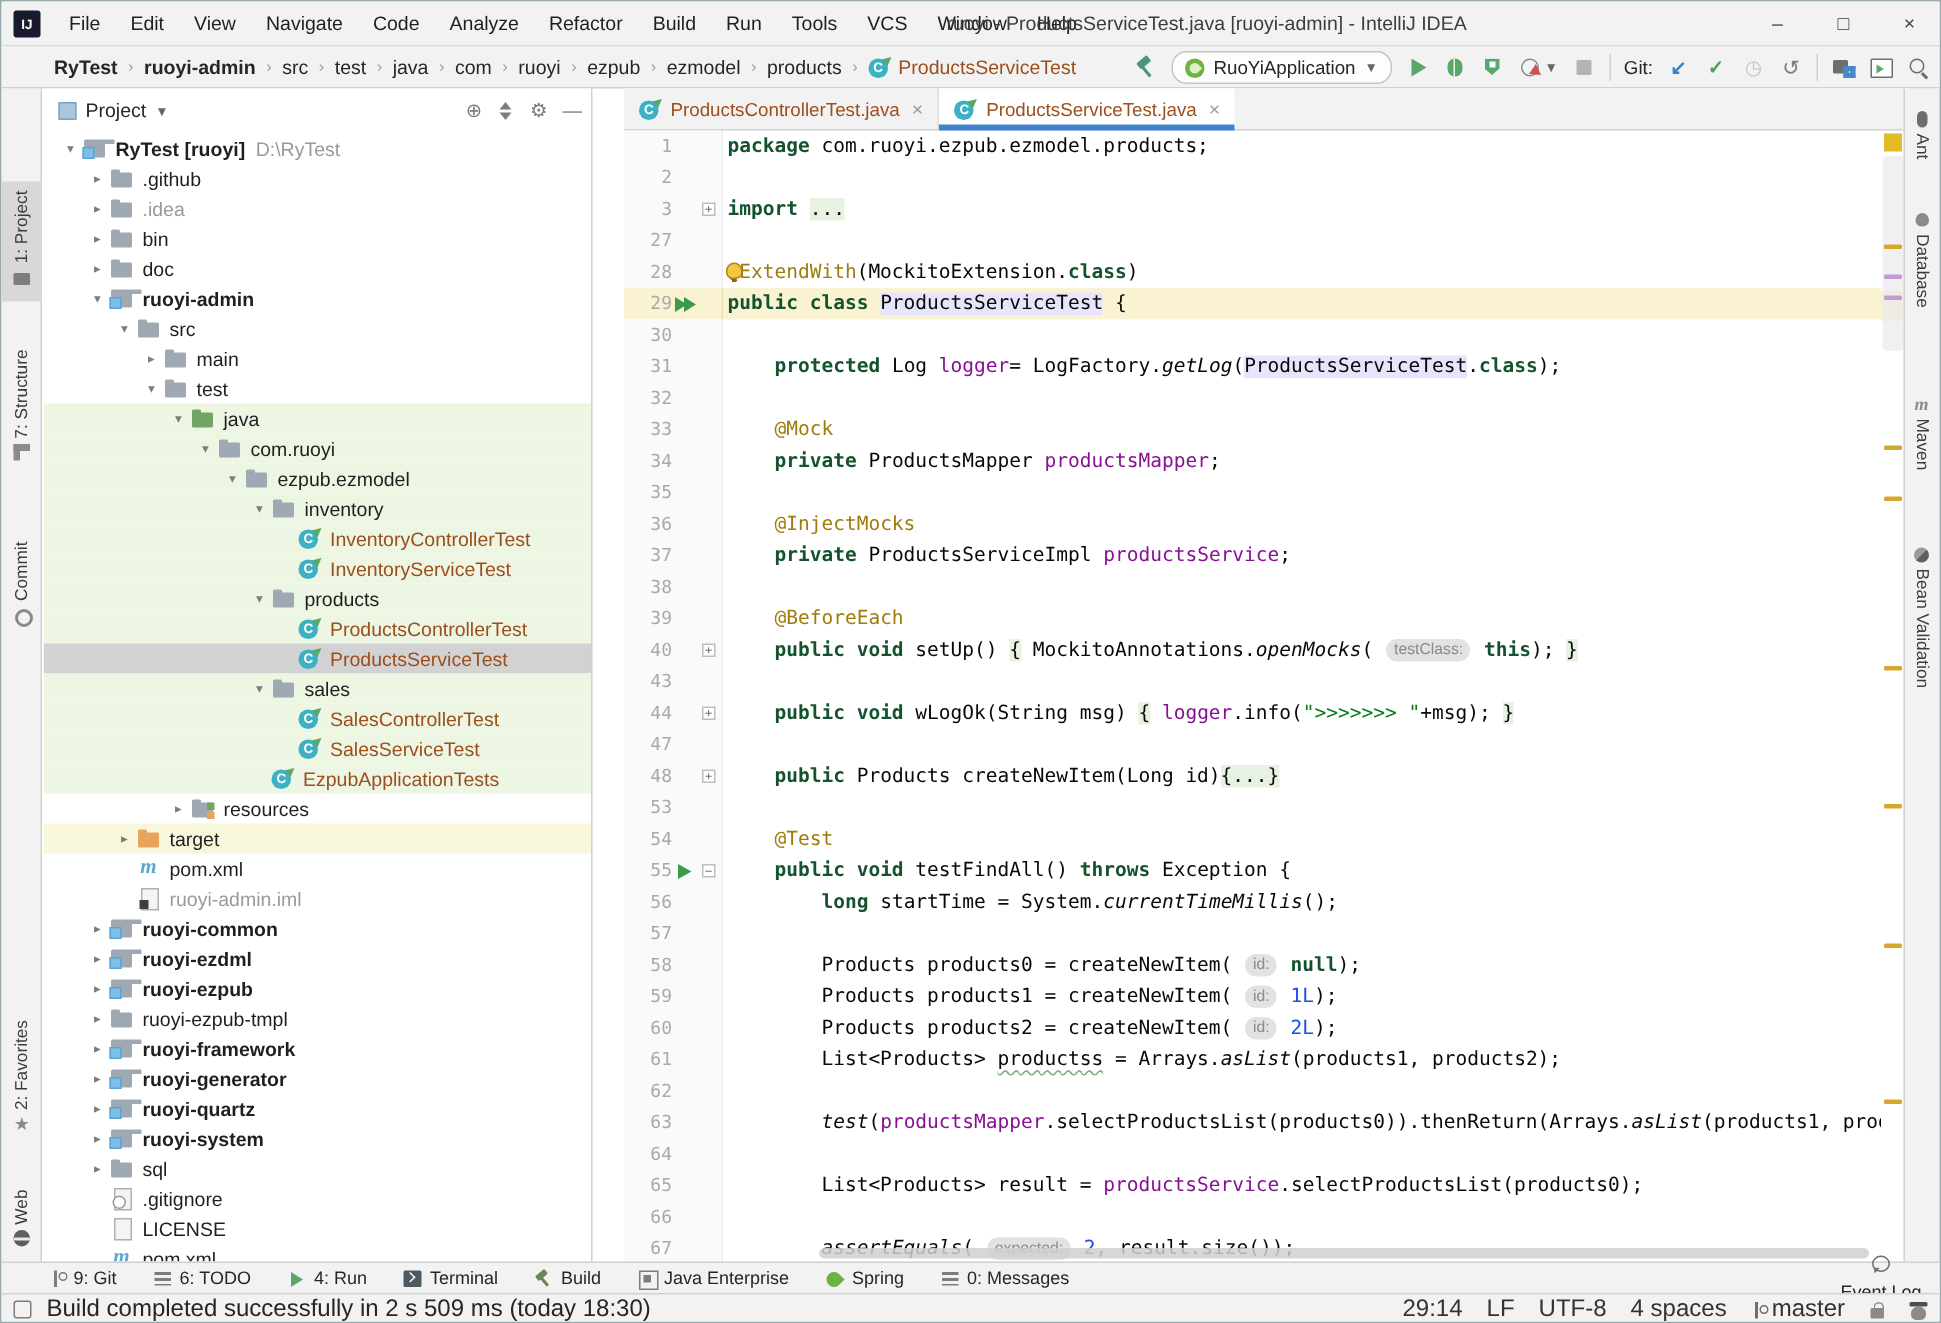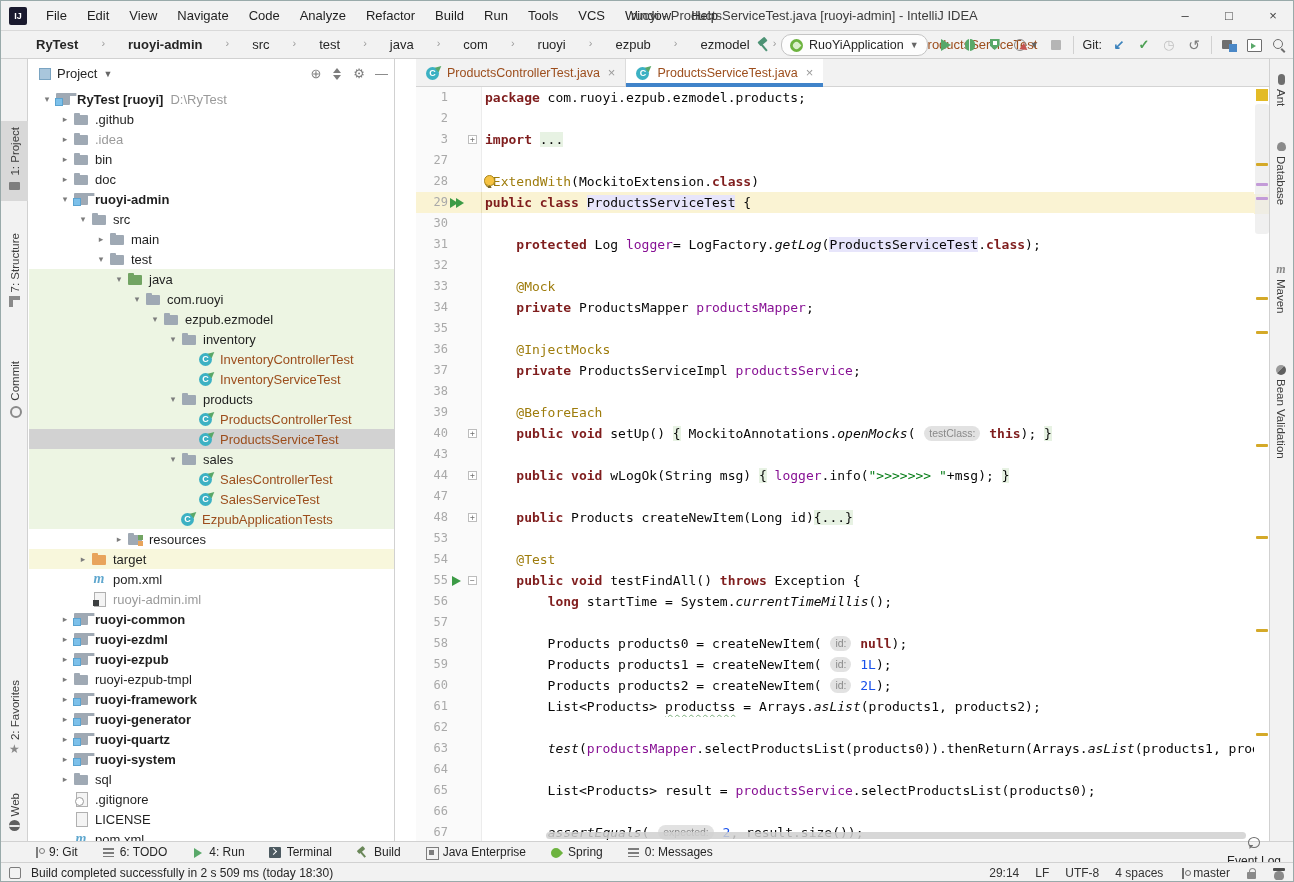--- a/index.html
+++ b/index.html
@@ -13,21 +13,21 @@
   .app-logo { width:18px; height:18px; margin:0 10px 0 8px; background:#1a1a2e;
     color:#fff; font:bold 9px/18px "Liberation Sans",sans-serif; text-align:center; border-radius:2px; }
   .menus { display:flex; gap:2px; }
   .menu-item { padding:0 9px; font-size:13px; line-height:28px; color:#1f1f1f; cursor:default; }
   .win-title { position:absolute; left:630px; top:0; line-height:30px; font-size:13px; color:#3c3c3c; white-space:nowrap; }
   .win-controls { position:absolute; right:0; top:0; display:flex; }
   .win-btn { width:44px; height:30px; text-align:center; line-height:30px; font-size:13px; color:#444; }
   
   .toolbar { position:absolute; left:0; top:30px; width:1294px; height:28px; background:#f2f2f2;
     border-bottom:1px solid #d1d1d1; display:flex; align-items:center; }
-  .crumbs { display:flex; align-items:flex-start; margin-left:35px; font-size:13px; white-space:nowrap;gap:16px; }
+  .crumbs { display:flex; align-items:center; margin-left:35px; font-size:13px; white-space:nowrap; }
   .crumb { color:#262626; }
   .crumb.bold { font-weight:bold; }
   .crumb-sep { color:#9b9b9b; margin:0 7px; font-size:11px; }
   .crumb-current { color:#9c4e1d; display:flex; align-items:center; gap:5px; }
   .tb-right { position:absolute; right:8px; top:0; height:28px; display:flex; align-items:center; gap:9px; }
   .runpill { display:flex; align-items:center; gap:6px; border:1px solid #c4c4c4; border-radius:10px;
     background:#fdfdfd; height:22px; padding:0 8px; font-size:12.5px; color:#262626; }
   .carat { font-size:9px; color:#666; }
   .tb-divider { width:1px; height:18px; background:#d1d1d1; }
   .git-label { font-size:12.5px; color:#262626; }
@@ -132,21 +132,21 @@
   .crow.caret .gut { background:transparent; border-right-color:#e8dfb8; }
   .gut .num { width:32px; text-align:right; font:12px/21px "DejaVu Sans Mono",monospace; color:#a9a9a9; }
   .gut .gicon { width:18px; position:relative; height:21px; }
   .gut .gfold { width:14px; position:relative; height:21px; }
   .g-run1::before { content:''; position:absolute; left:4px; top:5.5px; border-left:9px solid #3c9b46; border-top:5px solid transparent; border-bottom:5px solid transparent; }
   .g-run2::before { content:''; position:absolute; left:2px; top:5.5px; border-left:8px solid #3c9b46; border-top:5px solid transparent; border-bottom:5px solid transparent; }
   .g-run2::after { content:''; position:absolute; left:8px; top:5.5px; border-left:8px solid #3c9b46; border-top:5px solid transparent; border-bottom:5px solid transparent; }
   .foldbox { position:absolute; left:2px; top:6px; width:9px; height:9px; border:1px solid #bdbdbd; background:#fff;
     font:8px/7px "DejaVu Sans Mono",monospace; color:#707070; text-align:center; }
   .codeline { position:relative; flex:1; font:13px/21px "DejaVu Sans Mono",monospace; white-space:pre; padding-left:3px; color:#080808; overflow:hidden; }
-  .tk-kw { color:#7f1d1d; font-weight:bold; }
+  .tk-kw { color:#14532d; font-weight:bold; }
   .tk-pl { color:#080808; }
   .tk-ann { color:#9e7c0c; }
   .tk-str { color:#067d17; }
   .tk-num { color:#1750eb; }
   .tk-fld { color:#871094; }
   .tk-it { color:#080808; font-style:italic; }
   .tk-hl { background:#e7e5fb; }
   .tk-fold { background:#e7f2e3; }
   .tk-typo { text-decoration:underline wavy #7cae7c 1px; text-underline-offset:3px; }
   .tk-hint { background:#e2e2e2; color:#8a8a8a; border-radius:8px; padding:0 5px; margin:0 1px;
@@ -177,21 +177,21 @@
   .bi-build::before { content:''; position:absolute; left:1px; top:2px; width:8px; height:4px; background:#6a8759; border-radius:1px; transform:rotate(-40deg); }
   .bi-build::after { content:''; position:absolute; left:6px; top:5px; width:2px; height:7px; background:#6a8759; transform:rotate(-40deg); }
   .bi-jee::before { content:''; position:absolute; left:1px; top:1px; width:11px; height:11px; border:1.5px solid #7d7d7d; }
   .bi-jee::after { content:''; position:absolute; left:4px; top:4px; width:5px; height:5px; background:#7d7d7d; }
   .bi-spring::before { content:''; position:absolute; left:1px; top:2px; width:10px; height:10px; border-radius:50% 0 50% 50%; background:#6db33f; transform:rotate(45deg); }
   .bi-msg::before { content:''; position:absolute; left:1px; top:2px; width:11px; height:9px;
     background:linear-gradient(to bottom,#7d7d7d 2px,transparent 2px,transparent 4px,#7d7d7d 4px,#7d7d7d 6px,transparent 6px,transparent 8px,#7d7d7d 8px); }
   .bi-bubble::before { content:''; position:absolute; left:1px; top:1px; width:10px; height:9px; border:1.5px solid #6e6e6e; border-radius:50%; }
   .bi-bubble::after { content:''; position:absolute; left:2px; bottom:0; width:4px; height:4px; background:#6e6e6e; clip-path:polygon(0 0,100% 0,0 100%); }
   .statusbar { position:absolute; left:0; top:861px; width:1294px; height:21px; background:#f2f2f2; border-top:1px solid #d1d1d1;
-    display:flex; align-items:center; font-size:12px; color:#333; }
+    display:flex; align-items:center; font-size:16px; color:#333; }
   .sb-toggle { position:relative; width:12px; height:12px; margin:0 10px 0 8px; border:1.5px solid #7d7d7d; border-radius:2px; }
   .sb-msg { color:#262626; }
   .sb-right { margin-left:auto; display:flex; align-items:center; gap:16px; margin-right:10px; }
   .sb-branch { display:flex; align-items:center; gap:4px; }
   .ic-branch { position:relative; width:10px; height:13px; }
   .ic-branch::before { content:''; position:absolute; left:3px; top:1px; width:2px; height:11px; background:#6e6e6e; }
   .ic-branch::after { content:''; position:absolute; left:6px; top:3px; width:4px; height:4px; border:1.5px solid #6e6e6e; border-radius:50%; }
   .ic-lock { position:relative; width:11px; height:13px; }
   .ic-lock::before { content:''; position:absolute; left:1px; bottom:1px; width:9px; height:7px; background:#8a8a8a; border-radius:1px; }
   .ic-lock::after { content:''; position:absolute; left:3px; top:1px; width:5px; height:5px; border:1.5px solid #8a8a8a; border-bottom:none; border-radius:4px 4px 0 0; }

